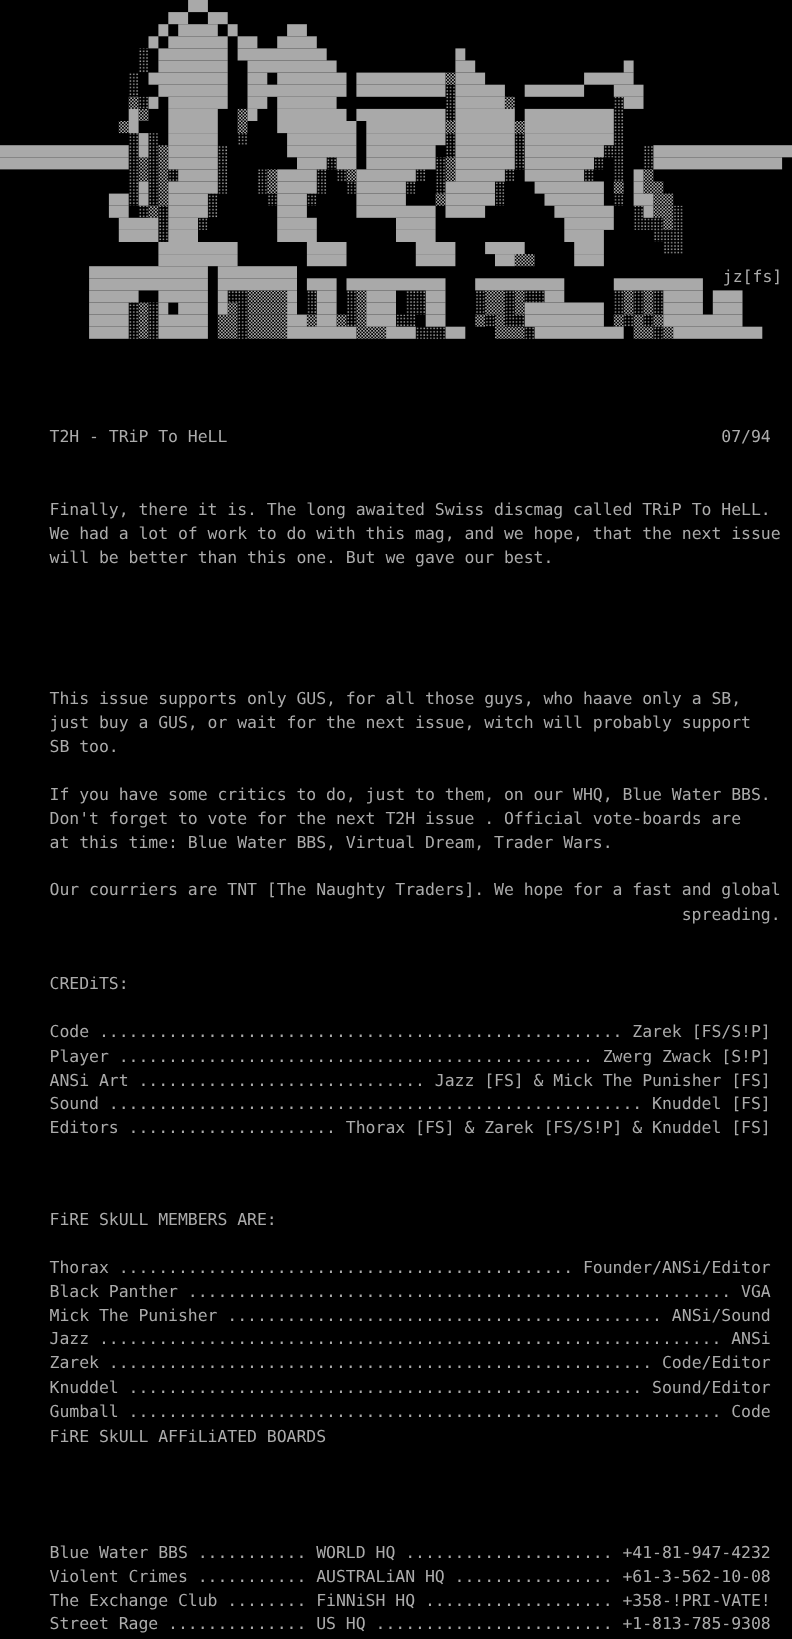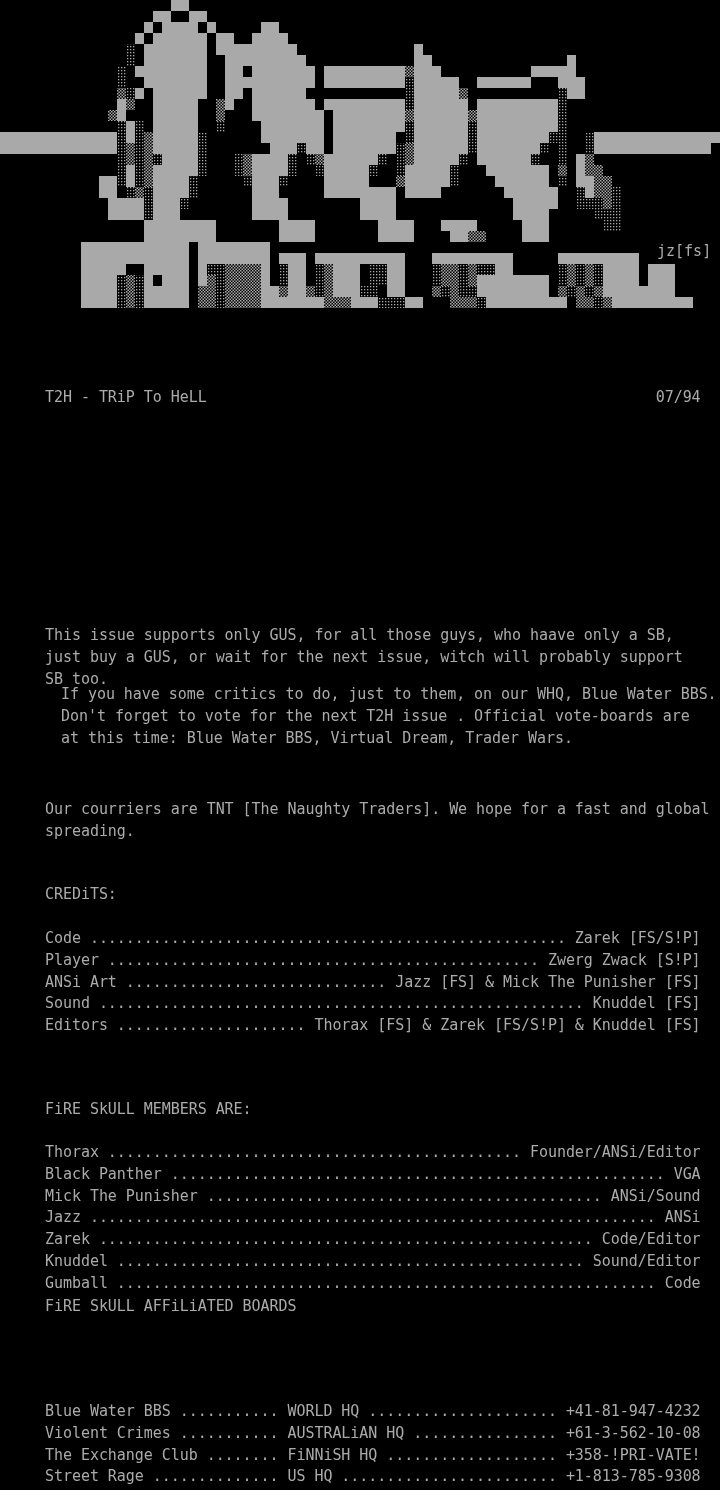--- a/index.html
+++ b/index.html
@@ -10,22 +10,22 @@
   pre.tl{
     position:absolute;left:45px;margin:0;
     font-family:"DejaVu Sans Mono", monospace;
     font-size:15px;line-height:21.8px;color:#ababab;
     white-space:pre;letter-spacing:-0.05px;
   }
   #hdr-line{top:387px;}
   #para-1{top:453px;}
   #para-2{top:541px;}
   #para-3{top:625px;}
-  #para-4{top:684px;margin-left:16px;}
-  #para-5{top:799px;}
+  #para-4{top:712px;}
+  #para-5{top:799px;text-align:right;}
   #credits-heading{top:884px;}
   #credits-list{top:928px;}
   #members-heading{top:1099px;}
   #members-list{top:1142px;}
   #boards-heading{top:1296px;}
   #boards-list{top:1401px;}
 </style>
 </head>
 <body>
 
@@ -375,20 +375,23 @@
         <rect x="576" y="297" width="18" height="11" fill="url(#pm)"></rect>
         <rect x="594" y="297" width="9" height="11" fill="url(#pl)"></rect>
         <rect x="603" y="297" width="9" height="11" fill="url(#pm)"></rect>
         <rect x="612" y="297" width="81" height="11" fill="#a9a9a9"></rect>
       </g>
     <text id="art-signature" x="657" y="256" font-family="DejaVu Sans Mono, monospace" font-size="15" fill="#ababab">jz[fs]</text>
   </svg>
 
   <pre id="hdr-line" class="tl">T2H - TRiP To HeLL                                                  07/94</pre>
 
+  <pre id="para-1" class="tl">Finally, there it is. The long awaited Swiss discmag called TRiP To HeLL.
+We had a lot of work to do with this mag, and we hope, that the next issue
+will be better than this one. But we gave our best.</pre>
   <pre id="para-3" class="tl">This issue supports only GUS, for all those guys, who haave only a SB,
 just buy a GUS, or wait for the next issue, witch will probably support
 SB too.</pre>
   <pre id="para-4" class="tl">If you have some critics to do, just to them, on our WHQ, Blue Water BBS.
 Don't forget to vote for the next T2H issue . Official vote-boards are
 at this time: Blue Water BBS, Virtual Dream, Trader Wars.</pre>
   <pre id="para-5" class="tl">Our courriers are TNT [The Naughty Traders]. We hope for a fast and global
 spreading.</pre>
 
   <pre id="credits-heading" class="tl">CREDiTS:</pre>

